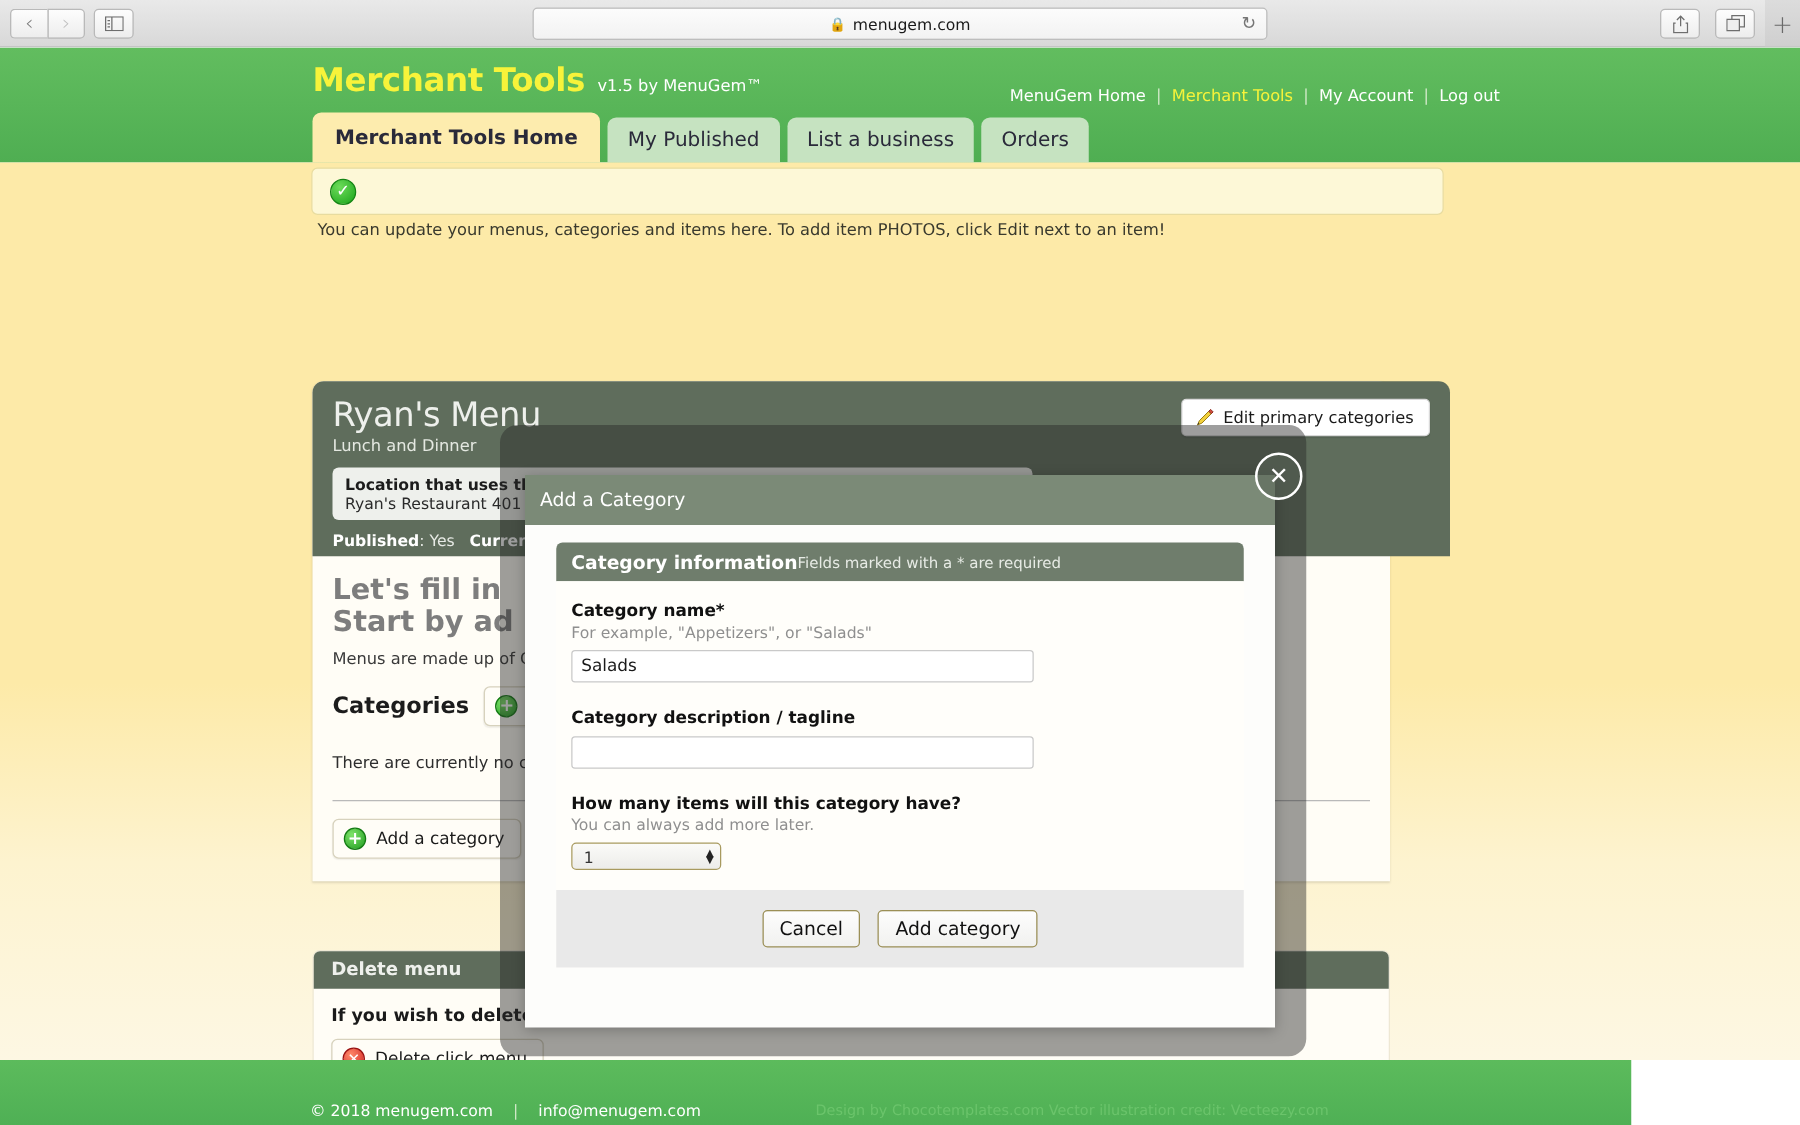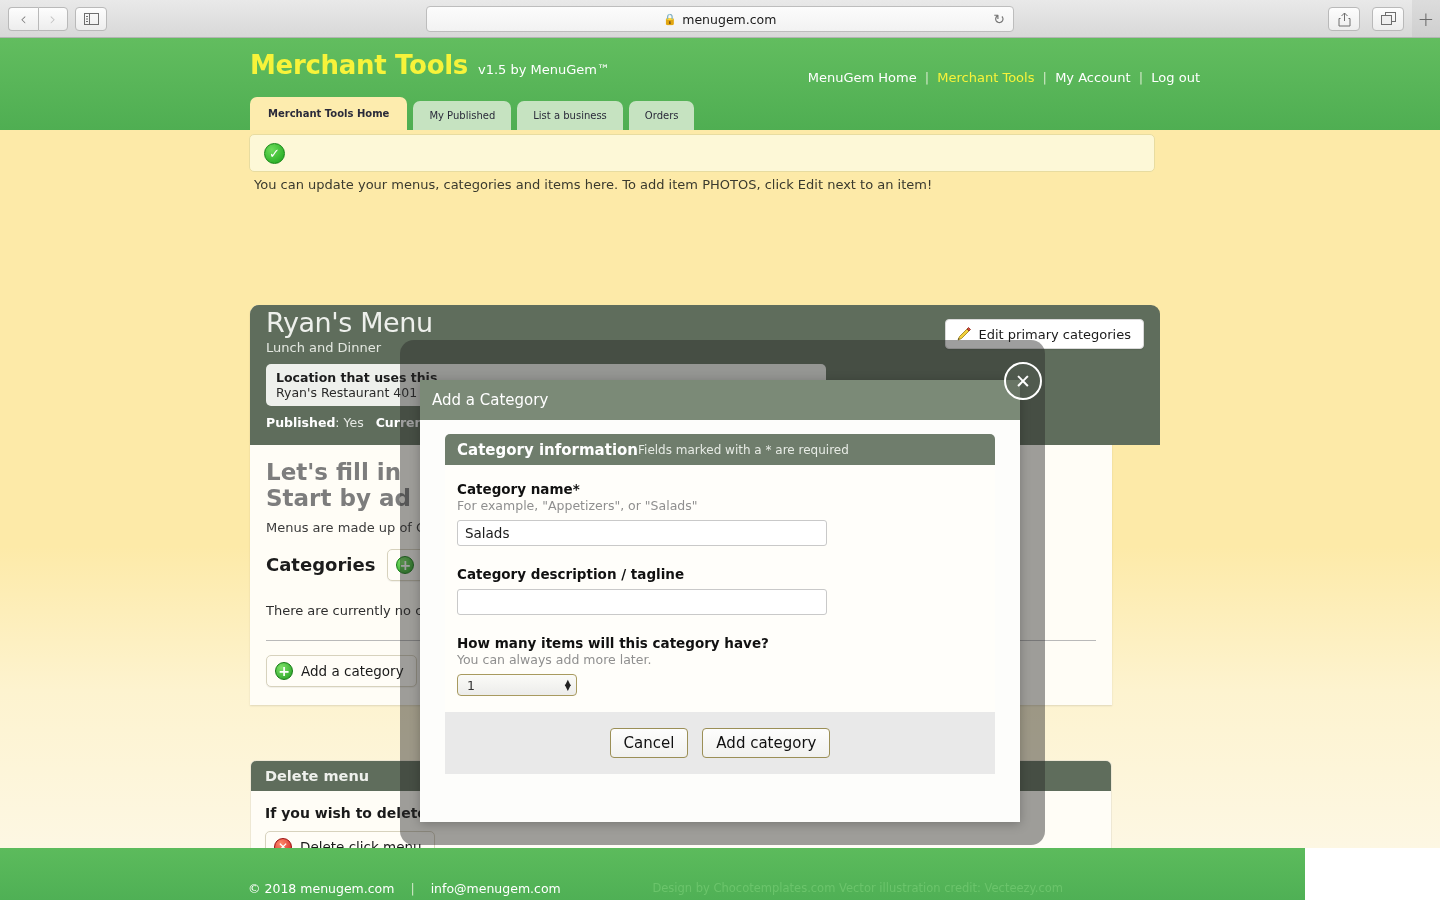--- a/index.html
+++ b/index.html
@@ -59,21 +59,21 @@
   .brand-title { font-size: 26px; font-weight: bold; color: #f7f33a; letter-spacing: -0.3px;}
   .brand-sub { font-size: 13px; color: #ffffff; margin-left: 10px; }
 
   .top-links { position:absolute; right: 240px; top: 32px; font-size: 13px; color: #ffffff; white-space: nowrap;}
   .top-links a { color: #ffffff; text-decoration: none; }
   .top-links a.active { color: #f7f33a; }
   .top-links .sep { color: #cfe8c6; margin: 0 4px; }
 
   .tabs-row { position: absolute; left: 250px; bottom: 0px; display: flex; align-items: flex-end; gap: 6px; }
   .tab {
-    background: #c6e3c1; color: #2a2a3a; font-size: 10px;
+    background: #c6e3c1; color: #2a2a3a; font-size: 16px;
     padding: 9px 16px 9px 16px; border-radius: 7px 7px 0 0;
     line-height: 1.1;
   }
   .tab.active { background: #fdecae; font-weight: bold; padding: 11px 18px 11px 18px; }
 
   .cream-body {
     position: relative; width: 1440px; height: 718px;
     background: linear-gradient(to bottom, #fdeaa8 0%, #fdeaa8 58%, #fdf3cf 78%, #fdf7e3 100%);
   }
 
@@ -95,21 +95,21 @@
   .intro-text { position: absolute; left: 254px; top: 47px; font-size: 13px; color: #3a3a2e; text-align: center; }
 
   
   .menu-card {
     position: absolute; left: 250px; top: 175px; width: 862px; height: 400px;
     background: #fffdf6; border-radius: 9px 9px 0 0;
     box-shadow: 0 1px 2px rgba(0,0,0,.12);
   }
   .menu-card-head {
     position: relative; width: 910px; height: 140px;
-    background: #5f6d5c; border-radius: 9px 9px 0 0; padding: 2px 16px;
+    background: #5f6d5c; border-radius: 9px 9px 0 0; padding: 12px 16px;
     color: #fff;
   }
   .menu-title { font-size: 27px; color: #eef0ec; font-weight: normal; letter-spacing: -0.4px;}
   .menu-sub { font-size: 13px; color: #e4e8e1; margin-top: 2px; }
   .loc-box {
     margin-top: 9px; background: #eef0ec; border-radius: 5px;
     padding: 6px 10px; width: 560px;
   }
   .loc-label { font-size: 12.5px; font-weight: bold; color: #1c1c1c; }
   .loc-value { font-size: 12.5px; color: #2a2a2a; }

